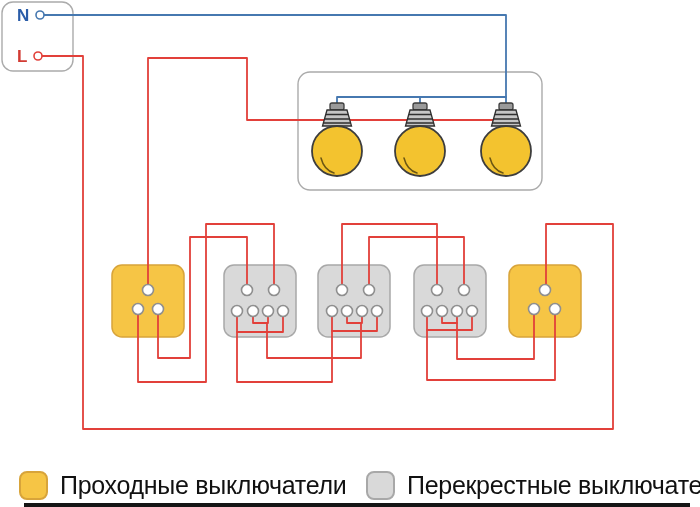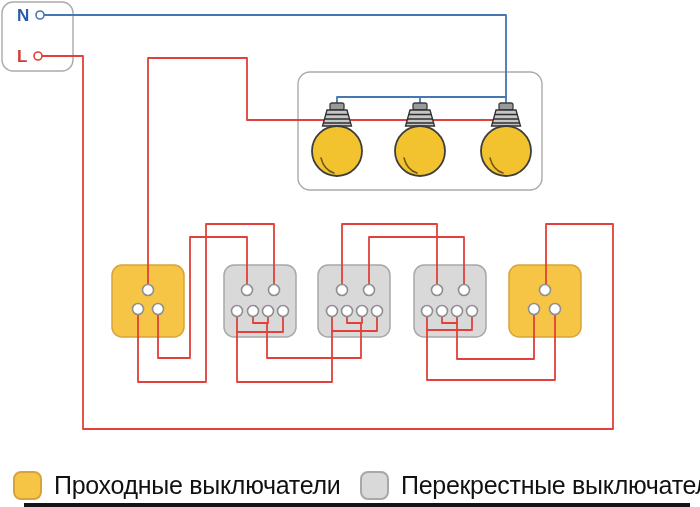--- a/index.html
+++ b/index.html
@@ -8,21 +8,21 @@
   #diagram-svg{position:absolute;left:0;top:0;}
   .wire-red{fill:none;stroke:var(--wire-line,#e2403a);stroke-width:1.8;stroke-linejoin:round;stroke-linecap:round;}
   .wire-blue{fill:none;stroke:var(--wire-neutral,#4678b0);stroke-width:1.8;stroke-linejoin:round;stroke-linecap:round;}
   .outline-box{fill:#fff;stroke:var(--box-border,#ababab);stroke-width:1.4;}
   .sw-pass{fill:var(--pass-fill,#f6c545);stroke:var(--pass-border,#d8a43a);stroke-width:1.5;}
   .sw-cross{fill:var(--cross-fill,#d9d9d9);stroke:var(--cross-border,#a8a8a8);stroke-width:1.5;}
   .terminal{fill:#fff;stroke:var(--terminal-border,#8f8f8f);stroke-width:1.6;}
   .term-label{font-size:17px;font-weight:bold;}
   .term-label.n{fill:var(--label-neutral,#2a5ca8);}
   .term-label.l{fill:var(--label-line,#d23b33);}
-  .legend{position:absolute;left:10px;top:471px;width:608px;height:36px;}
+  .legend{position:absolute;left:16px;top:471px;width:608px;height:36px;}
   .legend-item{position:absolute;top:0;display:flex;align-items:center;gap:12px;}
   .legend-item.first{left:3px;}
   .legend-item.second{left:350px;}
   .swatch{width:29px;height:29px;border-radius:8px;box-sizing:border-box;}
   .swatch.pass{background:var(--pass-fill,#f6c545);border:2px solid var(--pass-border,#d8a43a);}
   .swatch.cross{background:var(--cross-fill,#d9d9d9);border:2px solid var(--cross-border,#a8a8a8);}
   .legend-label{font-size:25px;color:var(--text,#111);white-space:nowrap;letter-spacing:-0.3px;}
   .bottom-bar{position:absolute;left:24px;top:503px;width:666px;height:4px;background:#151515;}
 </style>
 </head>

